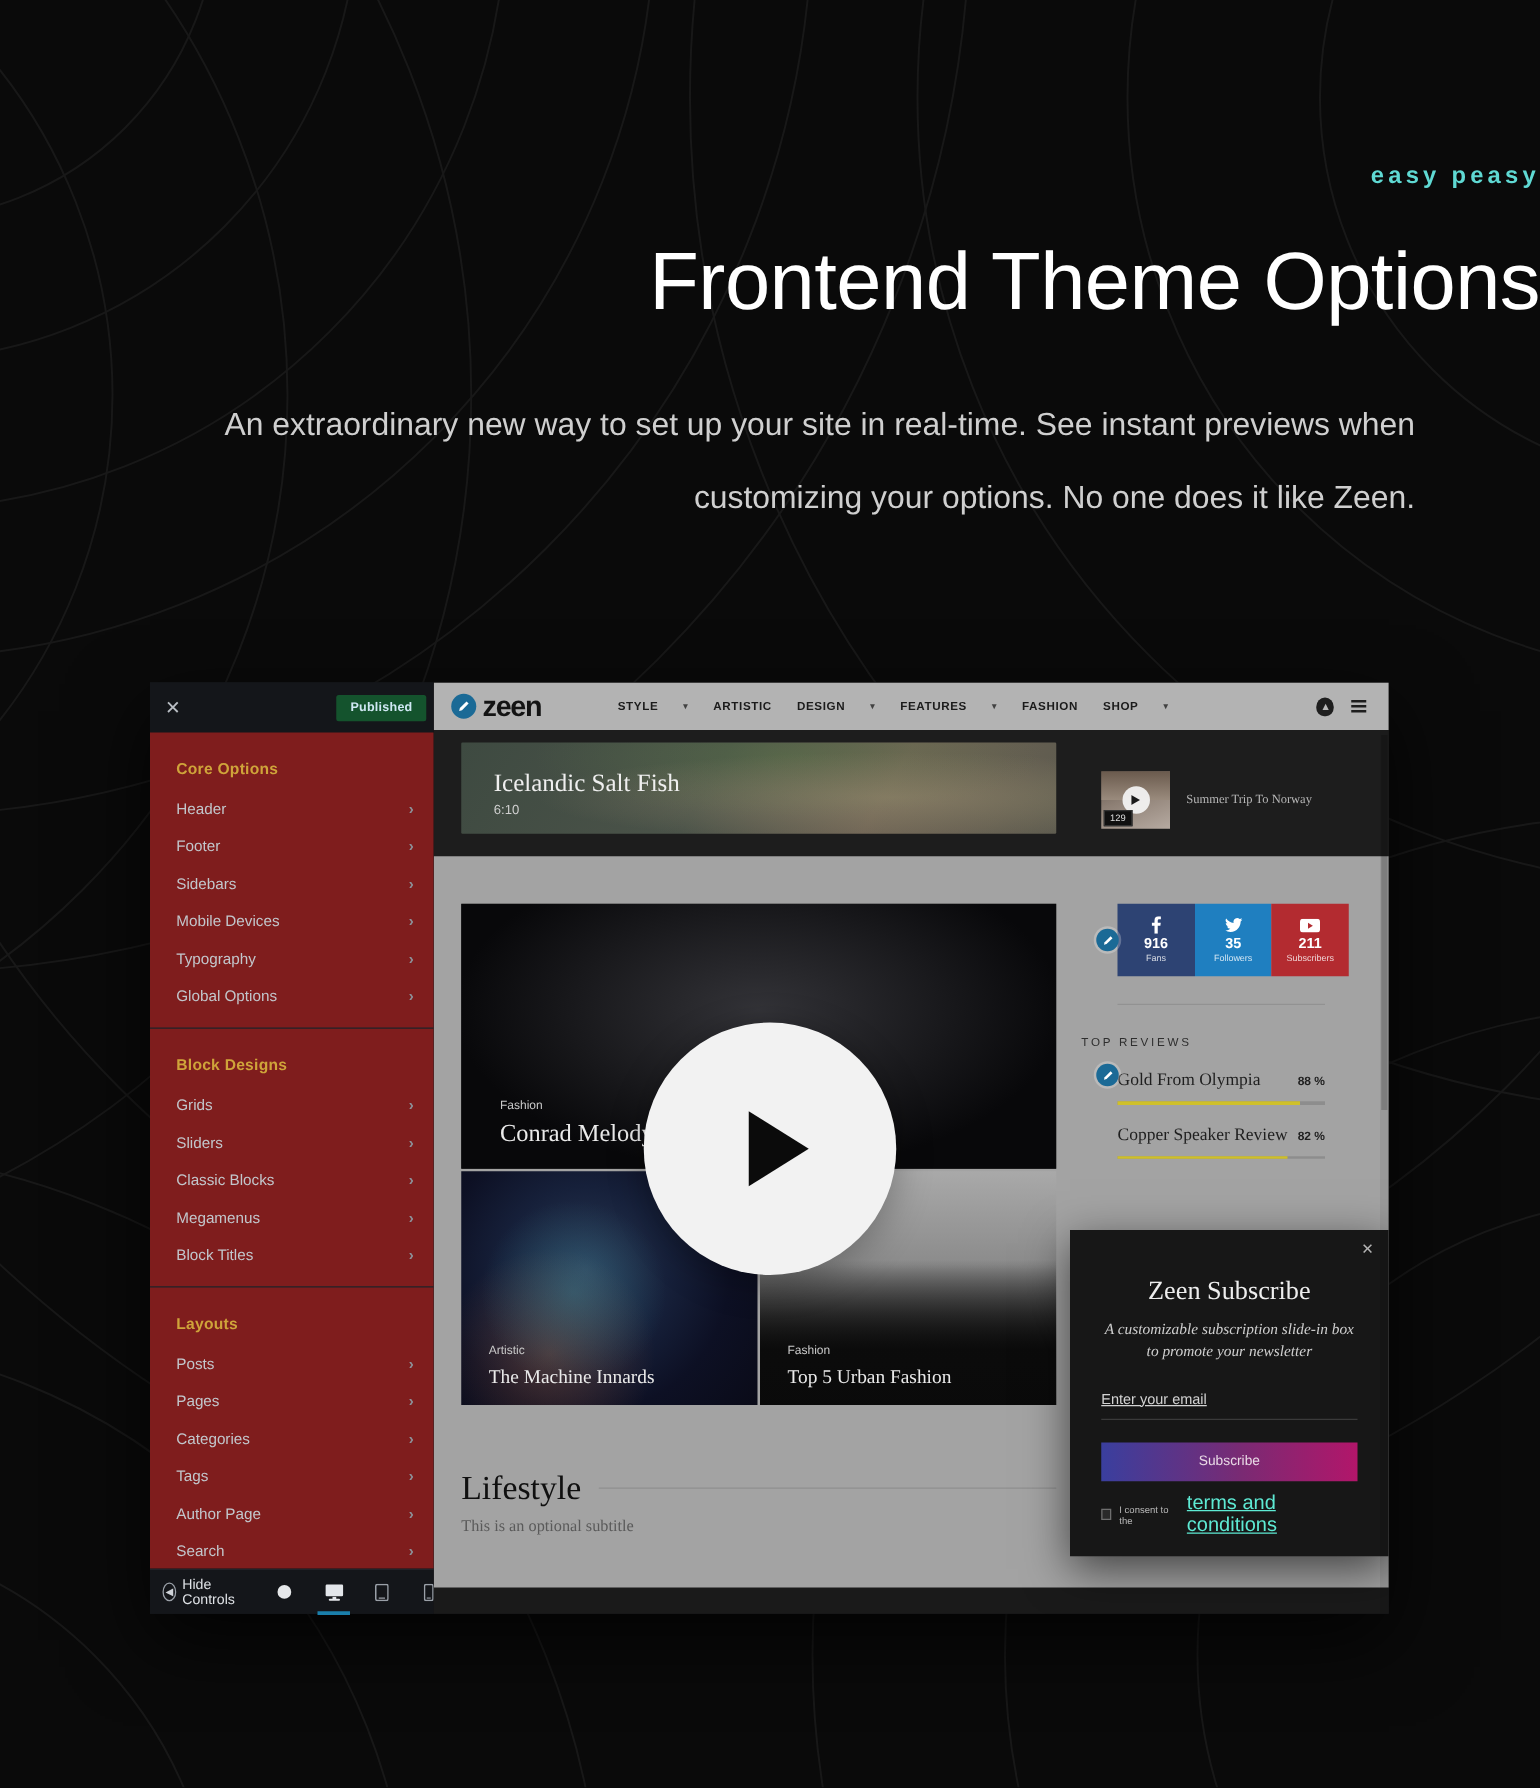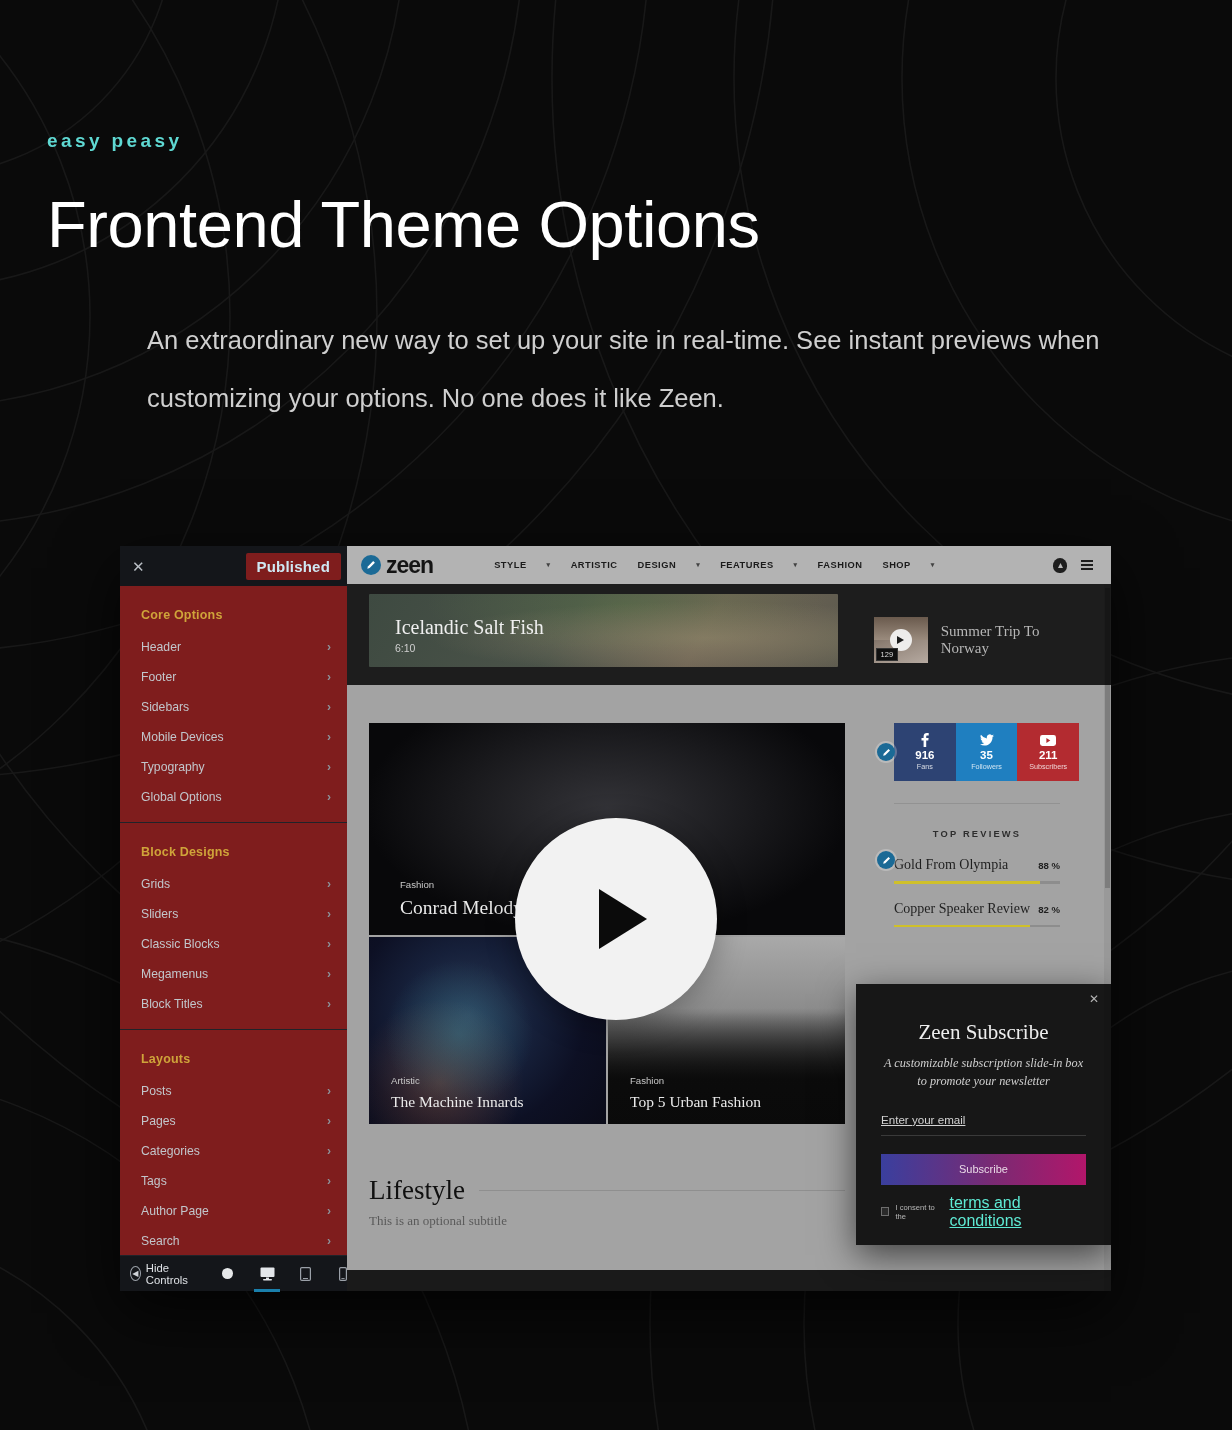--- a/index.html
+++ b/index.html
@@ -9,21 +9,21 @@
     font-family: "Liberation Sans", sans-serif;
     position: relative; overflow: hidden;
   }
 
   
   .bg-wrap { position:absolute; inset:0; background:#0a0a0a; overflow:hidden; z-index:0; }
   .bg-arcs { position:absolute; inset:-20%; opacity:.55; }
   .bg-arcs svg { width:100%; height:100%; display:block; }
 
   
-  .hero { position:relative; z-index:2; text-align:left; padding-top:131px;padding-left:47px; }
+  .hero { position:relative; z-index:2; text-align:right; padding-top:131px;padding-left:47px; }
   .eyebrow {
     font-size:19px; font-weight:700; letter-spacing:3.4px;
     color:#5fd9d3; line-height:1;
   }
   .hero-title {
     margin-top:41px;
     font-size:65px; font-weight:400; color:#ffffff;
     letter-spacing:-0.4px; line-height:1.05;
   }
   .hero-sub {
@@ -40,21 +40,21 @@
   }
 
   
   .side { width:227px; background:#14161a; position:relative; display:flex; flex-direction:column; }
   .side-top {
     height:40px; display:flex; align-items:center; justify-content:space-between;
     padding:0 6px 0 12px; background:#14161a;
   }
   .close-x { color:#b9bec4; font-size:15px; line-height:1; cursor:pointer; }
   .published {
-    background:#7f1d1d; color:#cfe8f3; font-size:15px; font-weight:600;
+    background:#14532d; color:#cfe8f3; font-size:10px; font-weight:600;
     padding:5px 11px; border-radius:2px; letter-spacing:.2px;
   }
   .side-scroll { flex:1; overflow:hidden; background:#7f1d1d; }
   .sec { padding:0 0 10px 0; border-bottom:1px solid #202329; }
   .sec:last-child { border-bottom:none; }
   .sec-title {
     color:#cfa43a; font-size:12.5px; font-weight:700; letter-spacing:.2px;
     padding:22px 0 10px 21px;
   }
   .nav-row {
@@ -138,21 +138,21 @@
   }
   .play-sm {
     position:absolute; left:50%; top:50%; transform:translate(-50%,-50%);
     width:22px; height:22px; border-radius:50%; background:rgba(245,245,245,.92);
     display:flex; align-items:center; justify-content:center; z-index:2;
   }
   .cnt-badge {
     position:absolute; left:2px; bottom:2px; background:#101010; color:#ddd;
     font-size:7.5px; padding:1px 4px; z-index:3; border:1px solid #333;
   }
-  .side-item-title { font-family:"Liberation Serif", serif; font-size:15px; color:#b6b6b6; }
+  .side-item-title { font-family:"Liberation Serif", serif; font-size:10px; color:#b6b6b6; }
 
   
   .grey-body { background:#a3a3a3; padding:38px 0 0; min-height:585px; position:relative; }
   .grid-wrap { display:flex; gap:20px; padding:0 22px; }
   .col-main { width:476px; }
   .card-big {
     height:212px; background:#0c0c0e; position:relative; overflow:hidden;
   }
   .card-big::after {
     content:""; position:absolute; inset:0;
@@ -186,21 +186,21 @@
   .soc .ico { height:15px; display:flex; align-items:center; }
   .soc .num { font-size:11.5px; font-weight:700; color:#fff; line-height:1.1; }
   .soc .lab { font-size:7.2px; color:rgba(255,255,255,.8); }
   .edit-badge {
     position:absolute; width:18px; height:18px; border-radius:50%; background:#1b6a96;
     display:flex; align-items:center; justify-content:center; z-index:6;
     box-shadow:0 0 0 2px rgba(255,255,255,.25);
   }
   .hr-thin { height:1px; background:rgba(0,0,0,.10); margin:22px 29px 0 29px; }
   .rev-head {
-    text-align:center; font-size:9.3px; font-weight:700; letter-spacing:2.2px;
+    font-size:9.3px; font-weight:400; letter-spacing:2.2px;
     color:#2e2e2e; margin:25px 0 18px;
   }
   .rev { margin:0 29px; }
   .rev-line { display:flex; justify-content:space-between; align-items:baseline; }
   .rev-name { font-family:"Liberation Serif", serif; font-size:14px; color:#1f1f1f; }
   .rev-pct { font-size:9.6px; font-weight:700; color:#1f1f1f; }
   .bar { height:2.6px; background:rgba(0,0,0,.13); margin-top:8px; position:relative; }
   .bar > i { position:absolute; left:0; top:0; bottom:0; background:#cfc02a; display:block; }
   .rev + .rev { margin-top:17px; }
 

